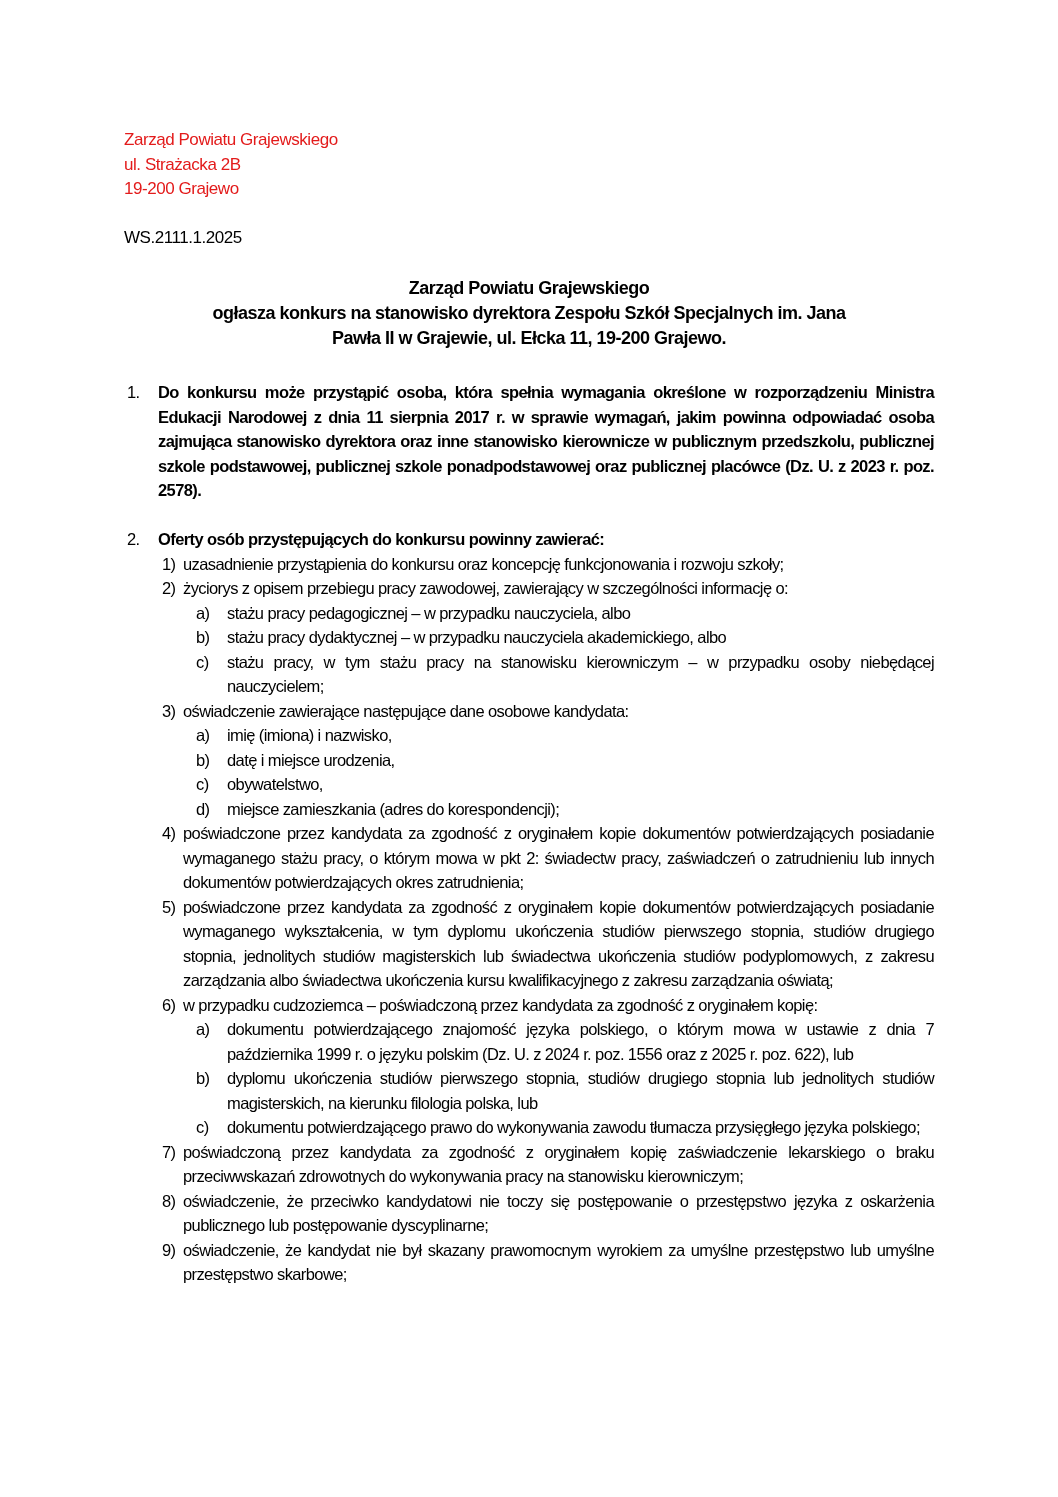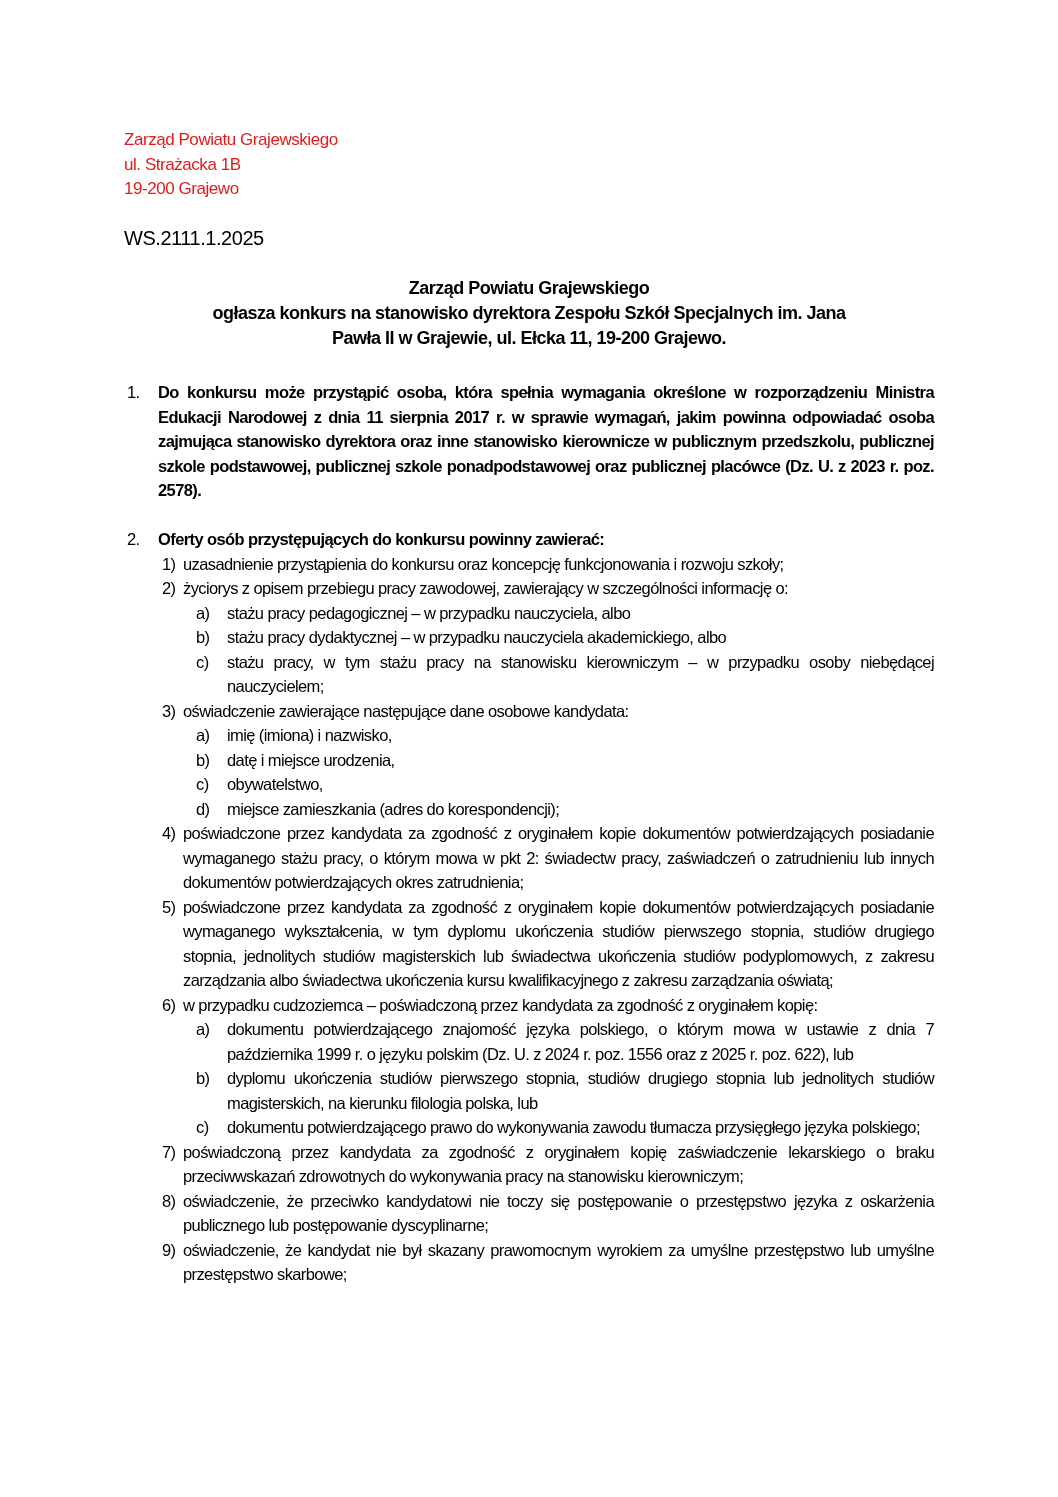--- a/index.html
+++ b/index.html
@@ -9,21 +9,21 @@
   }
   .page { position: absolute; left: 0; top: 0; width: 1058px; height: 1155px; background: #fff; }
   .header {
     position: absolute; left: 124px; top: 128px;
     font-size: 17px; line-height: 24.5px; color: #e31b1b;
     letter-spacing: -0.45px;
   }
   .header div { white-space: nowrap; }
   .ref {
     position: absolute; left: 124px; top: 226px;
-    font-size: 20px; line-height: 24.5px; letter-spacing: -0.45px;
+    font-size: 17px; line-height: 24.5px; letter-spacing: -0.45px;
   }
   .title {
     position: absolute; left: 124px; top: 276px; width: 810px;
     text-align: center; font-weight: bold; font-size: 18px; line-height: 25px;
     letter-spacing: -0.5px;
   }
   .title div { white-space: nowrap; }
   .content {
     position: absolute; left: 124px; top: 380px; width: 810px;
     font-size: 16.5px; line-height: 24.5px; letter-spacing: -0.6px;
@@ -40,21 +40,21 @@
   .altxt { margin-left: 40px; text-align: justify; }
   .last-line { text-align-last: left; }
 </style>
 </head>
 <body>
 
 <div class="page">
 
   <div class="header">
     <div>Zarząd Powiatu Grajewskiego</div>
-    <div>ul. Strażacka 1B</div>
+    <div>ul. Strażacka 2B</div>
     <div>19-200 Grajewo</div>
   </div>
 
   <div class="ref">WS.2111.1.2025</div>
 
   <div class="title">
     <div>Zarząd Powiatu Grajewskiego</div>
     <div>ogłasza konkurs na stanowisko dyrektora Zespołu Szkół Specjalnych im. Jana</div>
     <div>Pawła II w Grajewie, ul. Ełcka 11, 19-200 Grajewo.</div>
   </div>

